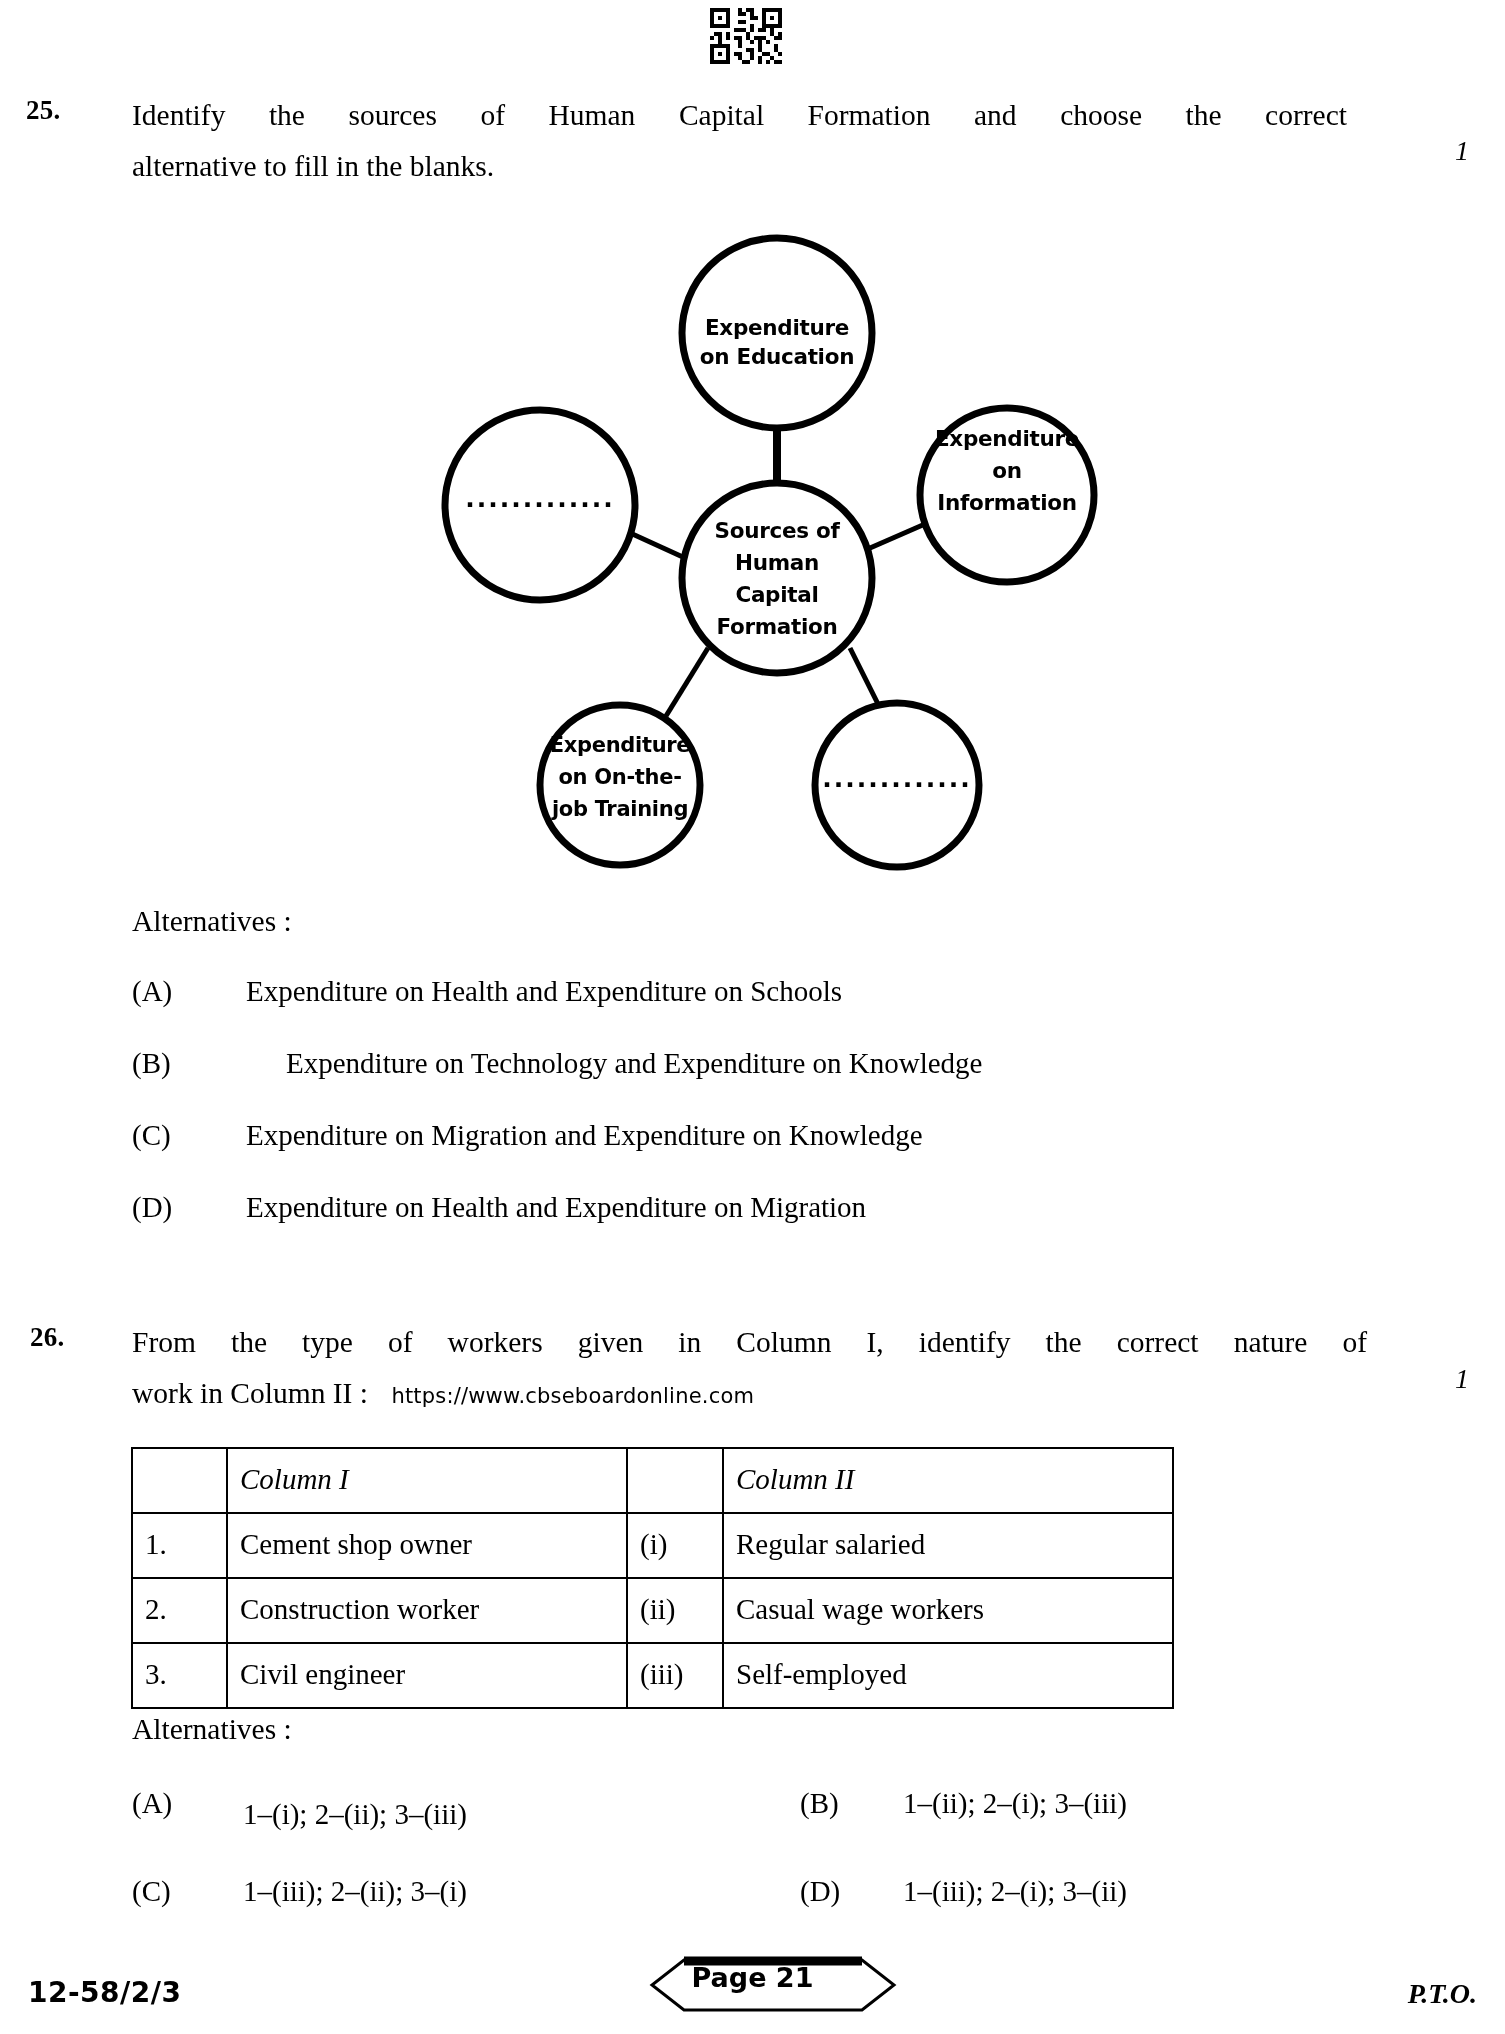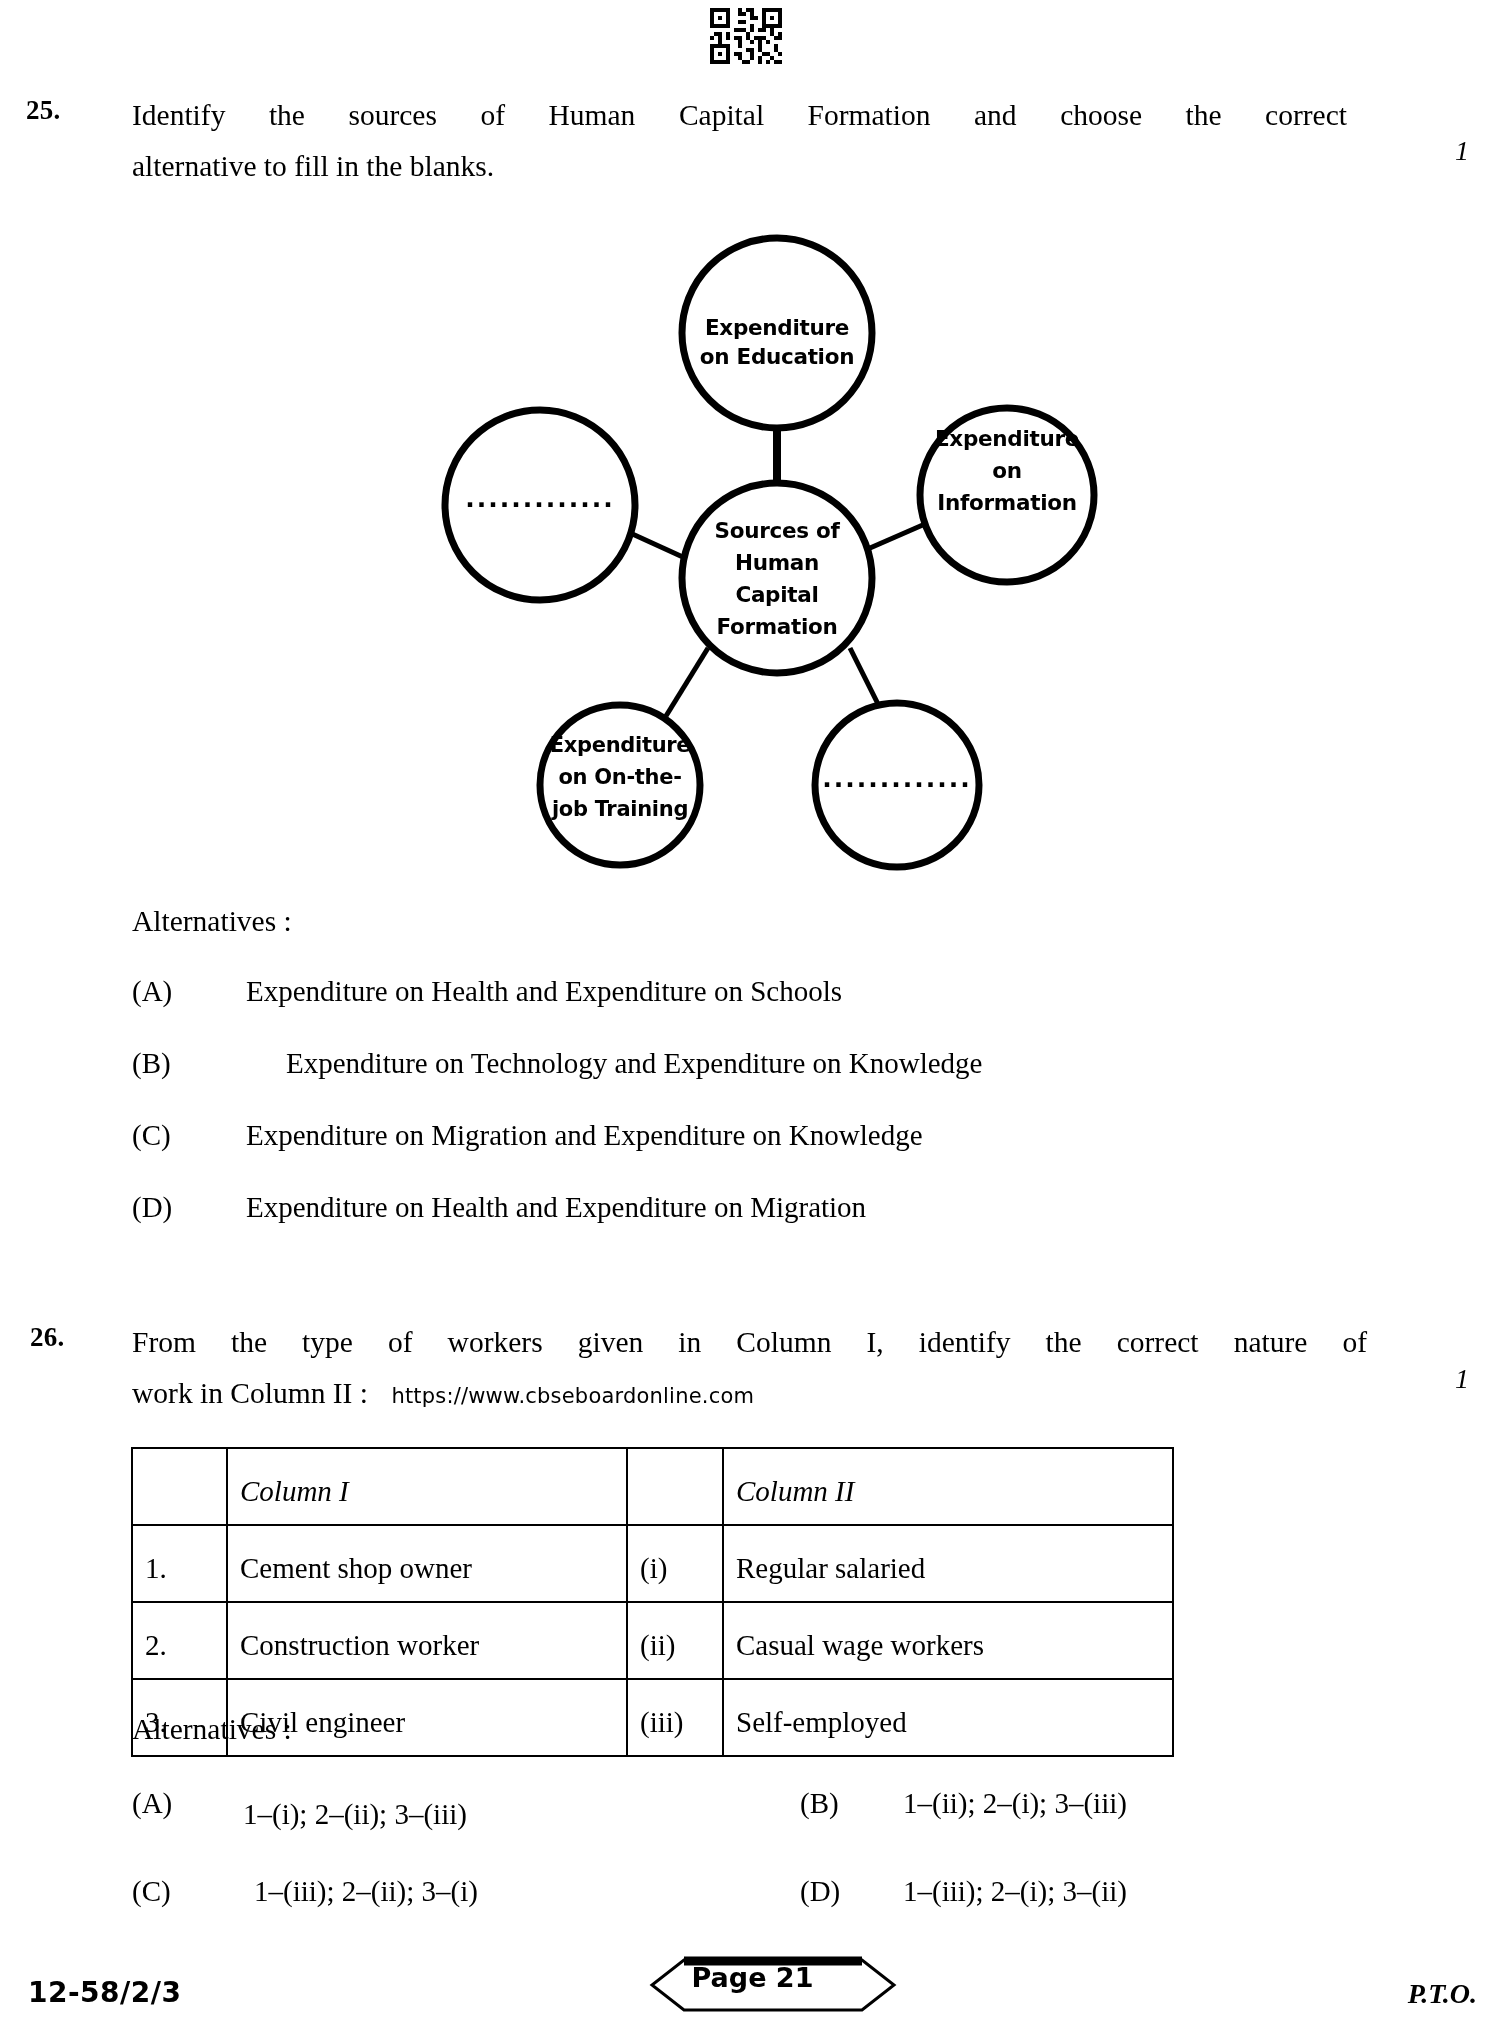--- a/index.html
+++ b/index.html
@@ -98,21 +98,21 @@
     position: absolute;
     left: 131px;
     top: 1447px;
     width: 1041px;
     border-collapse: collapse;
     table-layout: fixed;
   }
   #match-table td {
     border: 2px solid #000;
     font-size: 29px;
-    padding: 16px 0 6px 12px;
+    padding: 4px 0 6px 12px;
     height: 53px;
     vertical-align: middle;
     line-height: 1.05;
   }
   #match-table td.hdr { font-style: italic; }
   #match-table col.c-idx  { width: 95px; }
   #match-table col.c-one  { width: 400px; }
   #match-table col.c-rid  { width: 96px; }
   #match-table col.c-two  { width: 450px; }
 
@@ -356,21 +356,21 @@
 <div class="alt-row" style="left:0; top:1787px; width:100%;">
   <span class="alt-key" style="left:132px;">(A)</span>
   <span class="alt-val" style="left:243px;margin-top:11px;">1–(i); 2–(ii); 3–(iii)</span>
 </div>
 <div class="alt-row" style="left:0; top:1787px; width:100%;">
   <span class="alt-key" style="left:800px;">(B)</span>
   <span class="alt-val" style="left:903px;">1–(ii); 2–(i); 3–(iii)</span>
 </div>
 <div class="alt-row" style="left:0; top:1875px; width:100%;">
   <span class="alt-key" style="left:132px;">(C)</span>
-  <span class="alt-val" style="left:254px;">1–(iii); 2–(ii); 3–(i)</span>
+  <span class="alt-val" style="left:243px;">1–(iii); 2–(ii); 3–(i)</span>
 </div>
 <div class="alt-row" style="left:0; top:1875px; width:100%;">
   <span class="alt-key" style="left:800px;">(D)</span>
   <span class="alt-val" style="left:903px;">1–(iii); 2–(i); 3–(ii)</span>
 </div>
 
 <div id="footer-code">12-58/2/3</div>
 
 <div id="page-badge">
   <span class="wrap">

